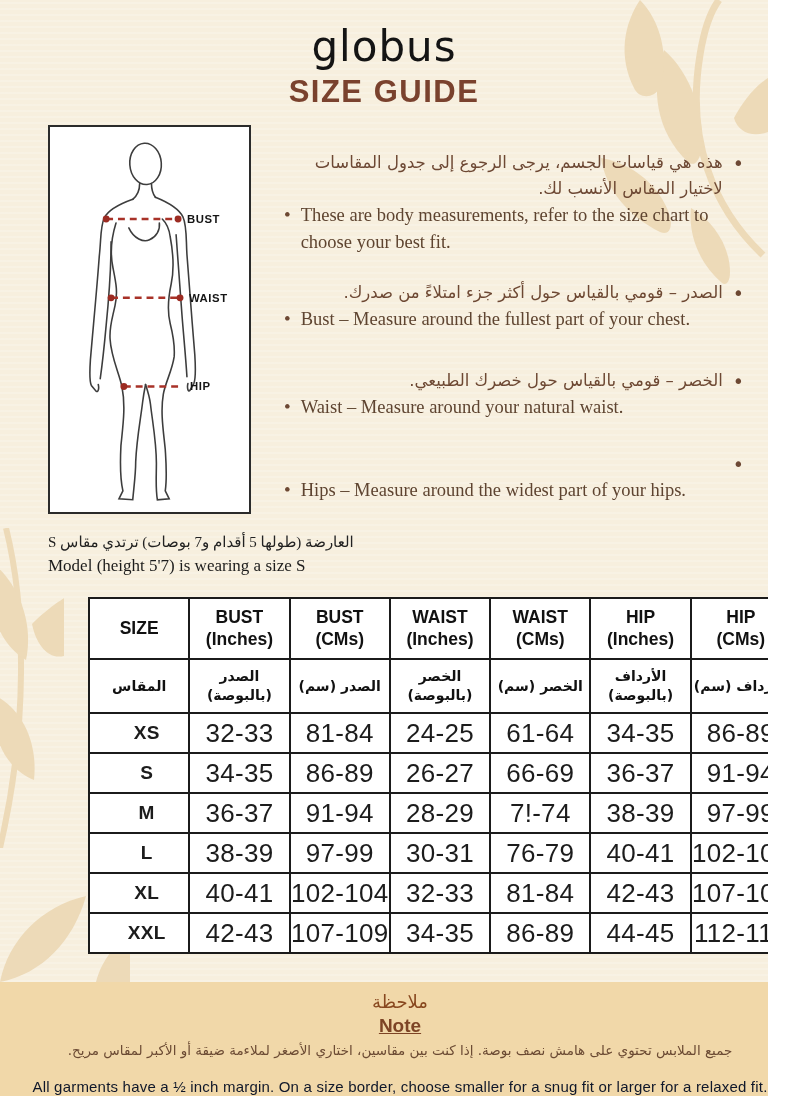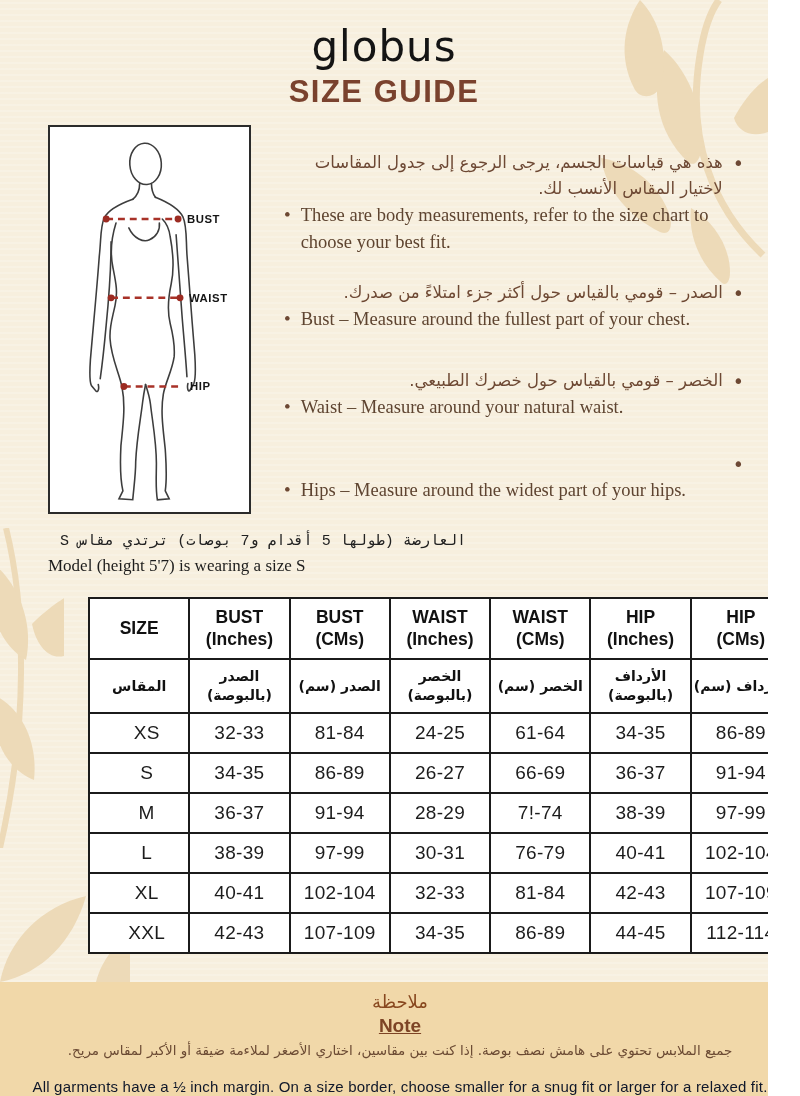--- a/index.html
+++ b/index.html
@@ -32,34 +32,34 @@
   .bullets { position:absolute; left:284px; top:150px; width:460px; }
   .group1 { margin-bottom:24px; } .group2 { margin-bottom:35px; } .group3 { margin-bottom:30px; }
   .b-row { display:flex; gap:10px; align-items:flex-start; }
   .b-row .dot { font-size:19px; line-height:26px; color:#6d4833; }
   .b-row.ar { direction:rtl; text-align:right; font-family:"DejaVu Sans", sans-serif;
     font-size:16.5px; line-height:26px; color:#6d4833; }
   .b-row.en { font-family:"Liberation Serif", serif; font-size:18.5px; line-height:27px; color:#5e4430; }
 
   
   .model-note { position:absolute; left:48px; top:530px; width:430px; color:#222222; }
-  .model-note .ar { direction:rtl; text-align:center; font-family:Liberation Mono, monospace;
+  .model-note .ar { direction:rtl; text-align:left; font-family:Liberation Serif, serif;
     font-size:15px; line-height:24px; }
   .model-note .en { font-family:"Liberation Serif", serif; font-size:17px; line-height:24px; color:#1c1c1c; }
 
   
   table.size-table { position:absolute; left:48px; top:597px; width:704px;
     border-collapse:collapse; table-layout:fixed; background:#ffffff;margin-left:40px; }
   .size-table th, .size-table td { border:2px solid #1b1b1b; text-align:center; vertical-align:middle;
     padding:0; overflow:hidden; }
   .hdr-en th { height:61px; font-size:17.5px; font-weight:700; color:#111111; line-height:1.25; white-space:pre-line; }
   .hdr-ar th { height:54px; font-family:"DejaVu Sans", sans-serif; font-size:14px; font-weight:700;
     color:#111111; line-height:1.35; white-space:pre-line; }
-  .size-table td { height:40px; font-size:19px; color:#1c1c1c; letter-spacing:.3px; }
-  .size-table td.size-cell { font-weight:400; font-size:19px;padding-left:15px; }
+  .size-table td { height:40px; font-size:26px; color:#1c1c1c; letter-spacing:.3px; }
+  .size-table td.size-cell { font-weight:700; font-size:19px;padding-left:15px; }
 
   
   .note-band { position:absolute; left:0; top:982px; width:800px; height:114px;
     background:#f1d8a9; text-align:center; }
   .note-title-ar { margin-top:9px; font-family:"DejaVu Sans", sans-serif; font-size:18px; font-weight:400; color:#88481f; }
   .note-title-en { margin-top:3px; font-size:19px; font-weight:700; color:#7d4425;text-decoration:underline; }
   .note-body-ar { direction:rtl; margin-top:5px; font-family:"DejaVu Sans", sans-serif;
     font-size:13.5px; color:#6b4a33; }
   .note-body-en { margin-top:20px; font-size:15px; color:#0f172a; letter-spacing:.2px; }
 </style>

